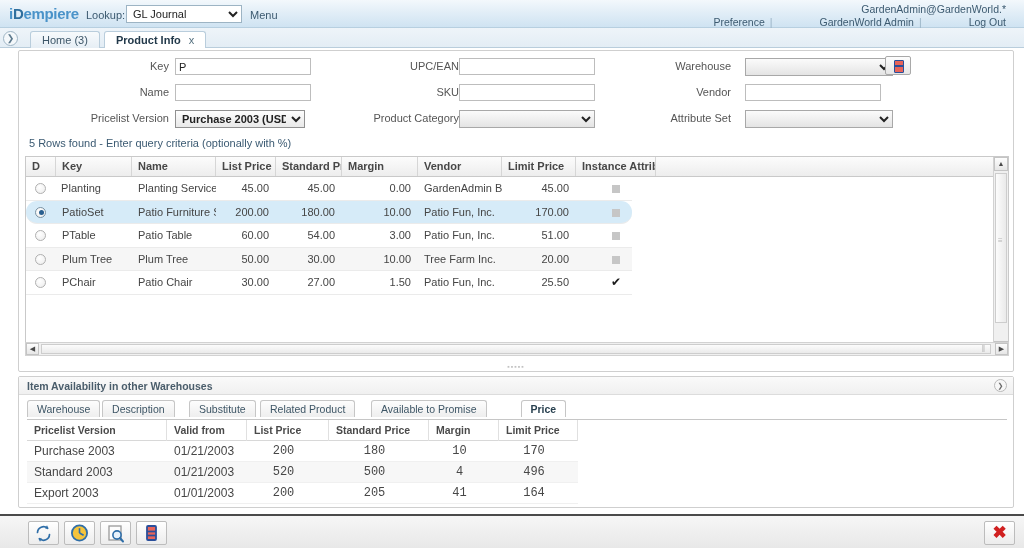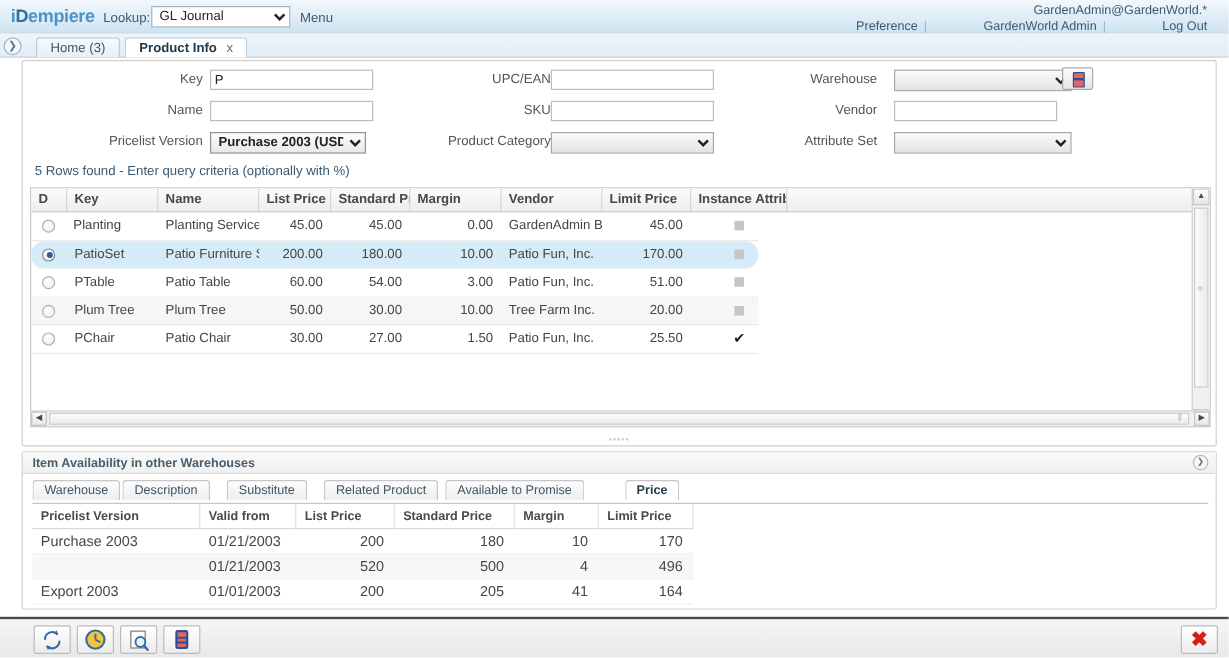--- a/index.html
+++ b/index.html
@@ -263,21 +263,21 @@
   .btr {
     position: absolute; left: 0; width: 551px; height: 21px;
     border-bottom: 1px solid #f0f0f0;
   }
   .btr.alt { background: #f7f7f7; }
   .btd {
     position: absolute; top: 0; height: 21px; line-height: 21px;
     font-size: 12px; color: #474747; padding-left: 7px;
     white-space: nowrap; overflow: hidden;
   }
-  .btd.num { text-align: right; padding-left: 0; padding-right: 9px; }
+  .btd.num { text-align: center; padding-left: 0; padding-right: 9px; font-family: Liberation Mono, monospace; }
 
   
   .footer {
     position: absolute; left: 0; bottom: 0; width: 1024px; height: 34px;
     background: linear-gradient(to bottom, #f6f6f6 0%, #e8e8e8 100%);
     border-top: 2px solid #4a4a4a;
   }
   .tbtn {
     position: absolute; top: 5px; width: 31px; height: 24px;
     border: 1px solid #bcbcbc; border-radius: 2px;
@@ -456,21 +456,21 @@
 
   <div class="bpanel">
     <div class="bphead">
       <div class="bptitle">Item Availability in other Warehouses</div>
       <div class="collapse-btn">❯</div>
     </div>
     <div class="btabs" id="btabs">
         <div class="btab" style="left: 0px;"><span>Warehouse</span></div>
         <div class="btab" style="left: 75.1px;"><span>Description</span></div>
         <div class="btab" style="left: 162px;"><span>Substitute</span></div>
-        <div class="btab" style="left: 243px;"><span>Related Product</span></div>
+        <div class="btab" style="left: 233px;"><span>Related Product</span></div>
         <div class="btab" style="left: 344px;"><span>Available to Promise</span></div>
         <div class="btab active" style="left: 493.5px;"><span>Price</span></div>
       </div>
     <div class="btabline"></div>
     <div class="btbl" id="btbl">
         <div class="bthr">
           <div class="bth" style="left: 0px; width: 140px;">Pricelist Version</div>
           <div class="bth" style="left: 140px; width: 80px;">Valid from</div>
           <div class="bth" style="left: 220px; width: 82px;">List Price</div>
           <div class="bth" style="left: 302px; width: 100px;">Standard Price</div>
@@ -479,20 +479,21 @@
         </div>
         <div class="btr" style="top: 21px;">
           <div class="btd" style="left: 0px; width: 140px;">Purchase 2003</div>
           <div class="btd" style="left: 140px; width: 80px;">01/21/2003</div>
           <div class="btd num" style="left: 220px; width: 82px;">200</div>
           <div class="btd num" style="left: 302px; width: 100px;">180</div>
           <div class="btd num" style="left: 402px; width: 70px;">10</div>
           <div class="btd num" style="left: 472px; width: 79px;">170</div>
         </div>
         <div class="btr alt" style="top: 42px;">
+          <div class="btd" style="left: 0px; width: 140px;">Standard 2003</div>
           <div class="btd" style="left: 140px; width: 80px;">01/21/2003</div>
           <div class="btd num" style="left: 220px; width: 82px;">520</div>
           <div class="btd num" style="left: 302px; width: 100px;">500</div>
           <div class="btd num" style="left: 402px; width: 70px;">4</div>
           <div class="btd num" style="left: 472px; width: 79px;">496</div>
         </div>
         <div class="btr" style="top: 63px;">
           <div class="btd" style="left: 0px; width: 140px;">Export 2003</div>
           <div class="btd" style="left: 140px; width: 80px;">01/01/2003</div>
           <div class="btd num" style="left: 220px; width: 82px;">200</div>

